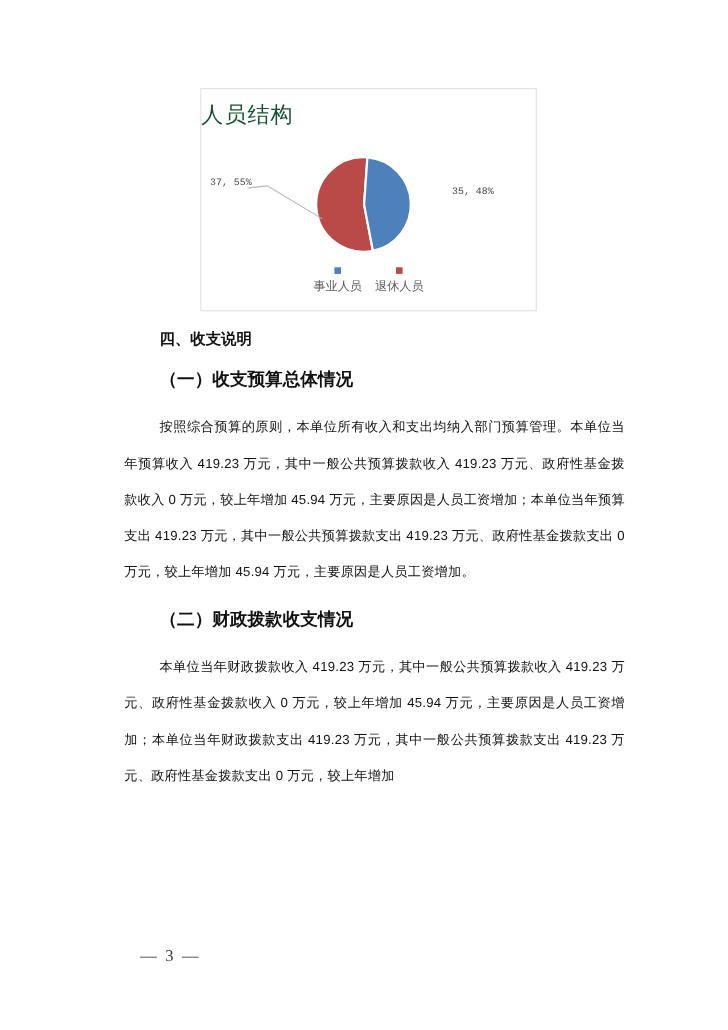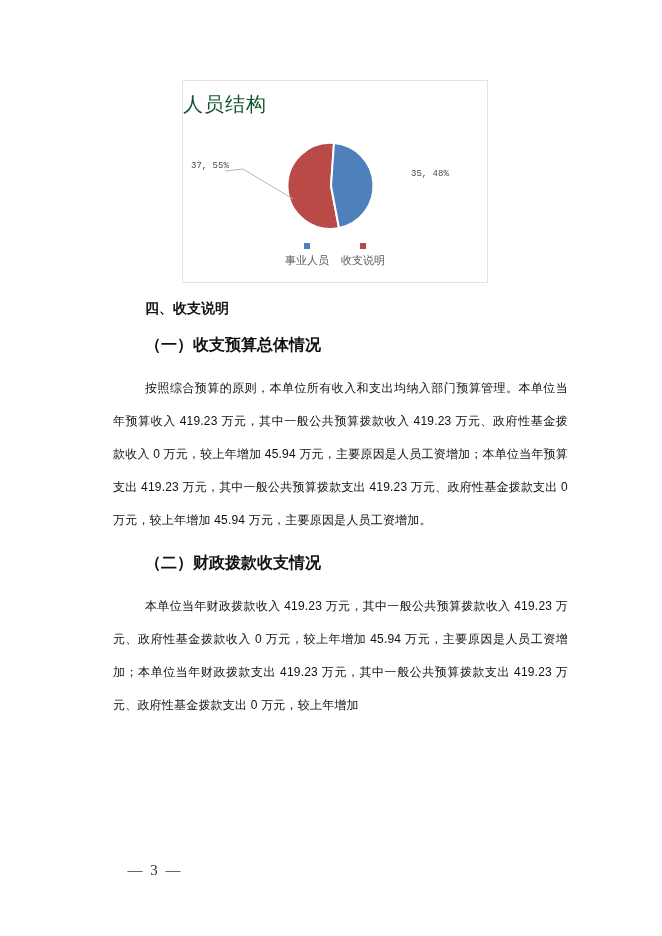--- a/index.html
+++ b/index.html
@@ -157,21 +157,21 @@
 
   <div class="slice-label" id="label-staff">35, 48%</div>
 
   <div id="chart-legend">
     <div class="legend-entry">
       <span class="legend-swatch" style="background:#4e80bc"></span>
       <span class="legend-text">事业人员</span>
     </div>
     <div class="legend-entry">
       <span class="legend-swatch" style="background:#b94a48"></span>
-      <span class="legend-text">收支说明</span>
+      <span class="legend-text">退休人员</span>
     </div>
   </div>
 
 </div>
 
 <div id="doc-body">
 
 
   <div class="heading-1">四、收支说明</div>
 

